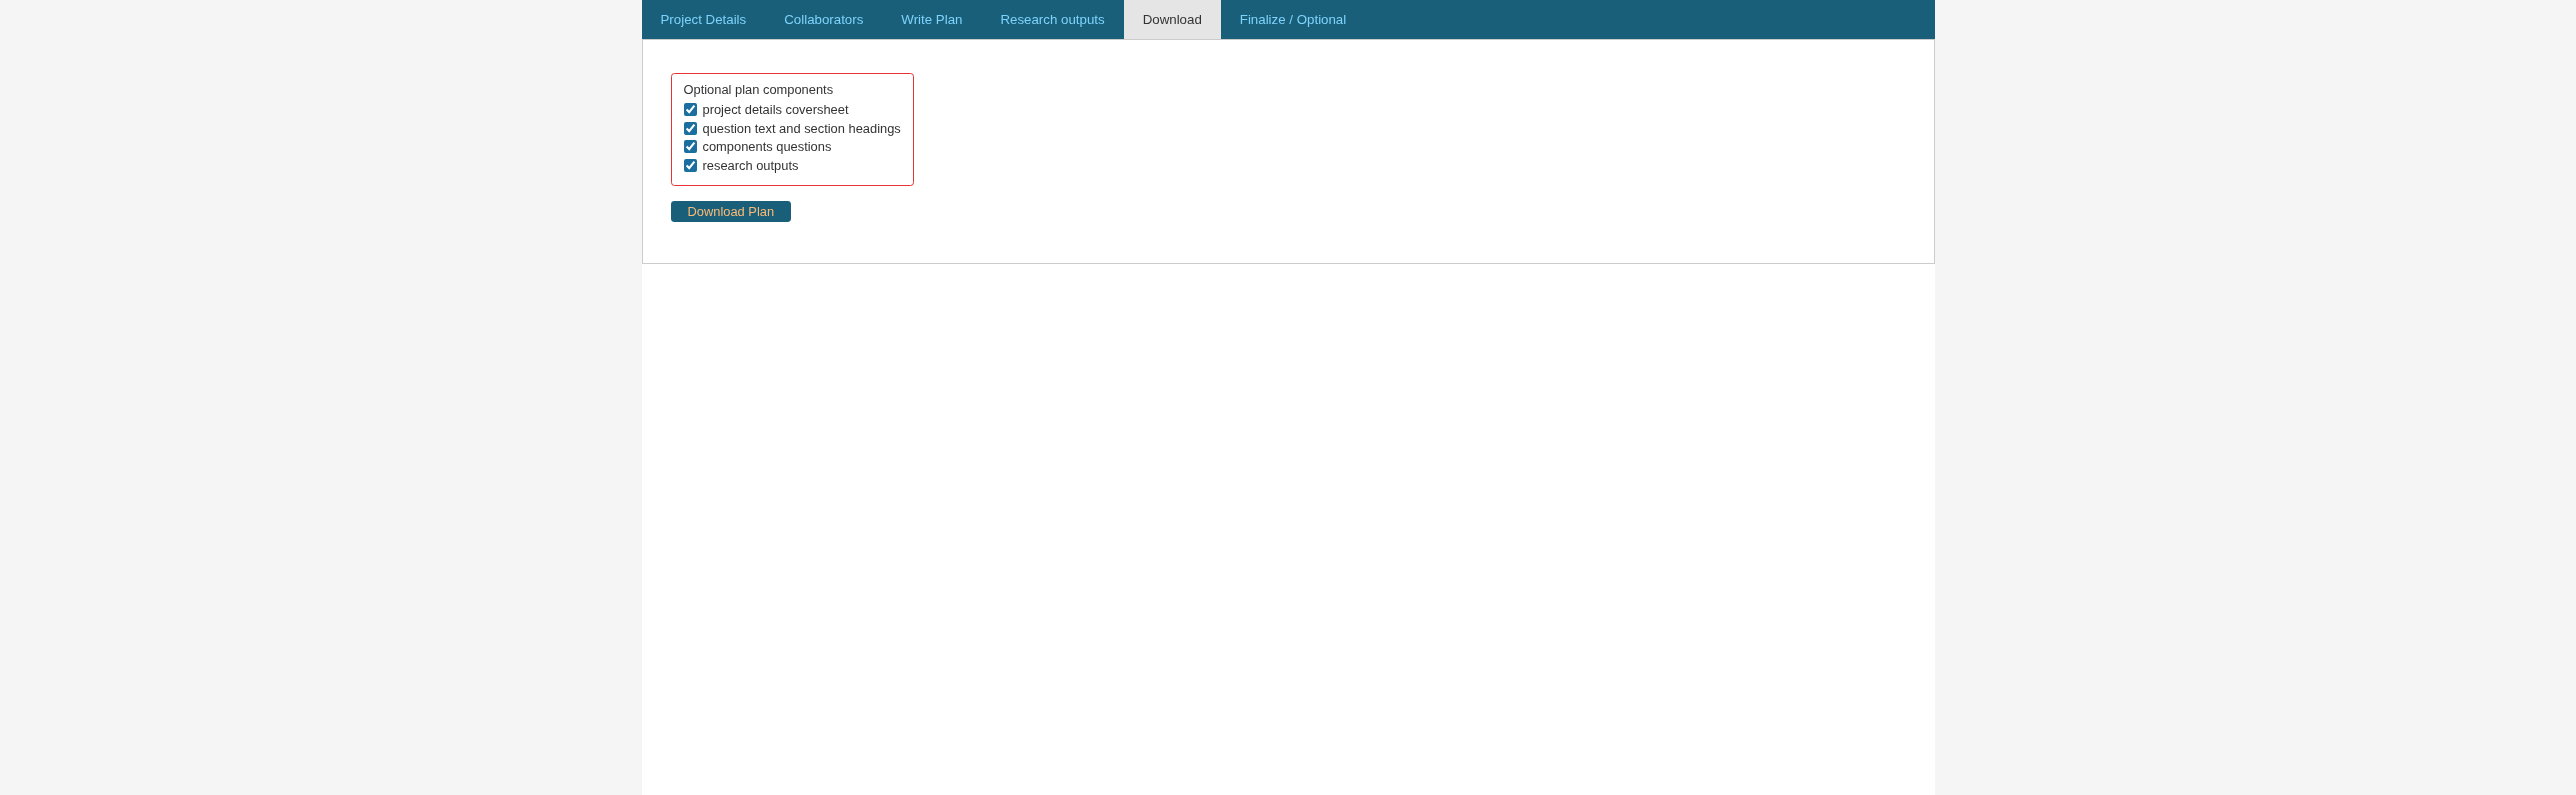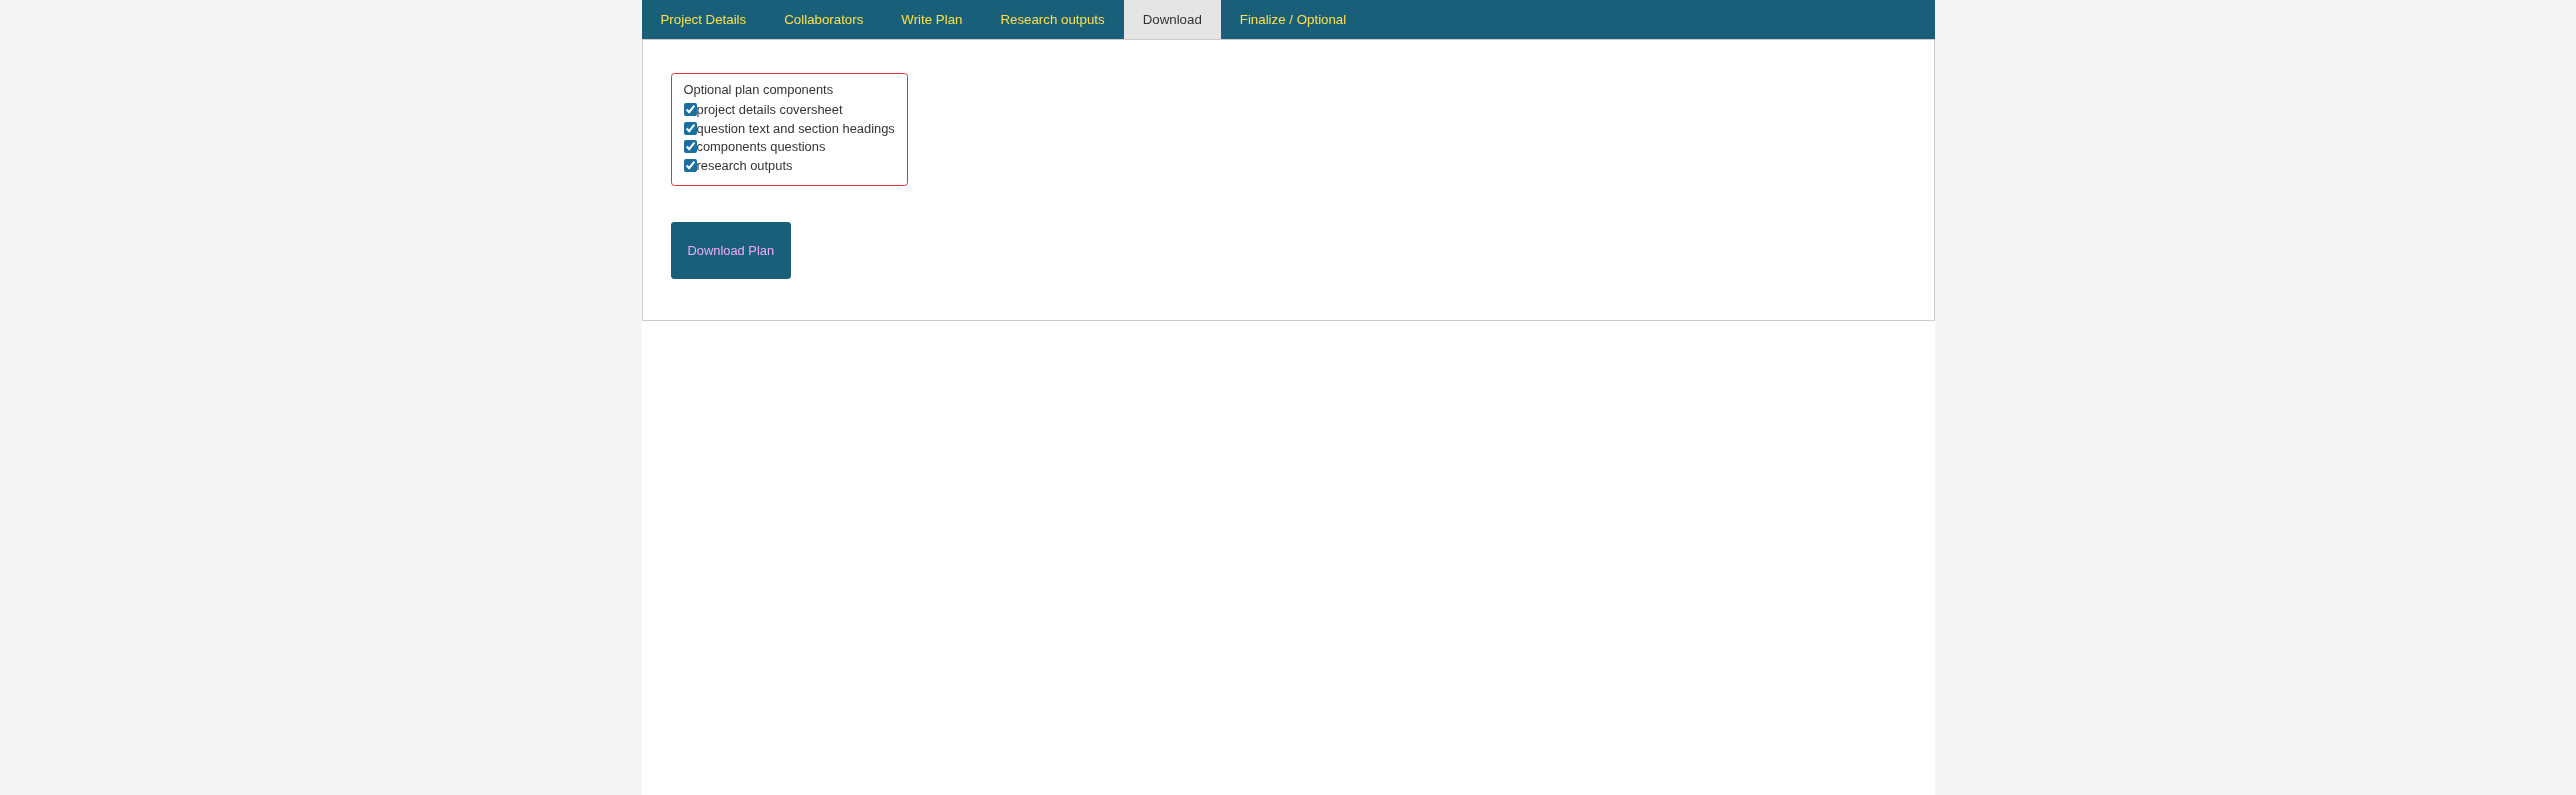--- a/index.html
+++ b/index.html
@@ -28,21 +28,21 @@
       padding: 15.5px 21px 12px 21px;
     }
 
     .nav-bar {
       background-color: #1a5f7a;
       display: flex;
       flex-direction: row;
     }
 
     .nav-tab {
-      color: #fde047;
+      color: #7dd3fc;
       font-size: 0.95rem;
       padding: 12px 19px;
       cursor: pointer;
       white-space: nowrap;
       border: none;
       background: transparent;
       text-decoration: none;
       display: block;
     }
 
@@ -84,53 +84,54 @@
     .download-settings-section {
       margin-bottom: 17px;
     }
 
     .optional-components-box {
       border: 1.7px solid #e63232;
       border-radius: 3.4px;
       padding: 8.6px 12px;
       display: inline-block;
       margin-top: 8.6px;
-      margin-bottom: 31px;
+      margin-bottom: 10px;
     }
 
     .optional-label {
       font-size: 0.92rem;
       color: #333;
       margin-bottom: 5.2px;
     }
 
     .checkbox-item {
       display: flex;
       align-items: center;
+      gap: 6px;
       margin-bottom: 3.4px;
     }
 
     .checkbox-item input[type="checkbox"] {
       accent-color: #1a6fa0;
       width: 13px;
       height: 13px;
       cursor: pointer;
     }
 
     .checkbox-item label {
       font-size: 0.92rem;
       color: #333;
       cursor: pointer;
     }
 
     .download-btn {
       background-color: #1a5f7a;
-      color: #f0abfc;
+      color: #fdba74;
       border: none;
-      padding: 21px 17px;
+      padding: 3px 17px;
       font-size: 0.92rem;
       border-radius: 3.4px;
       cursor: pointer;
       margin-top: 5.2px;
     }
   </style>
 </head>
 <body>
 
 <div class="page-wrapper">

